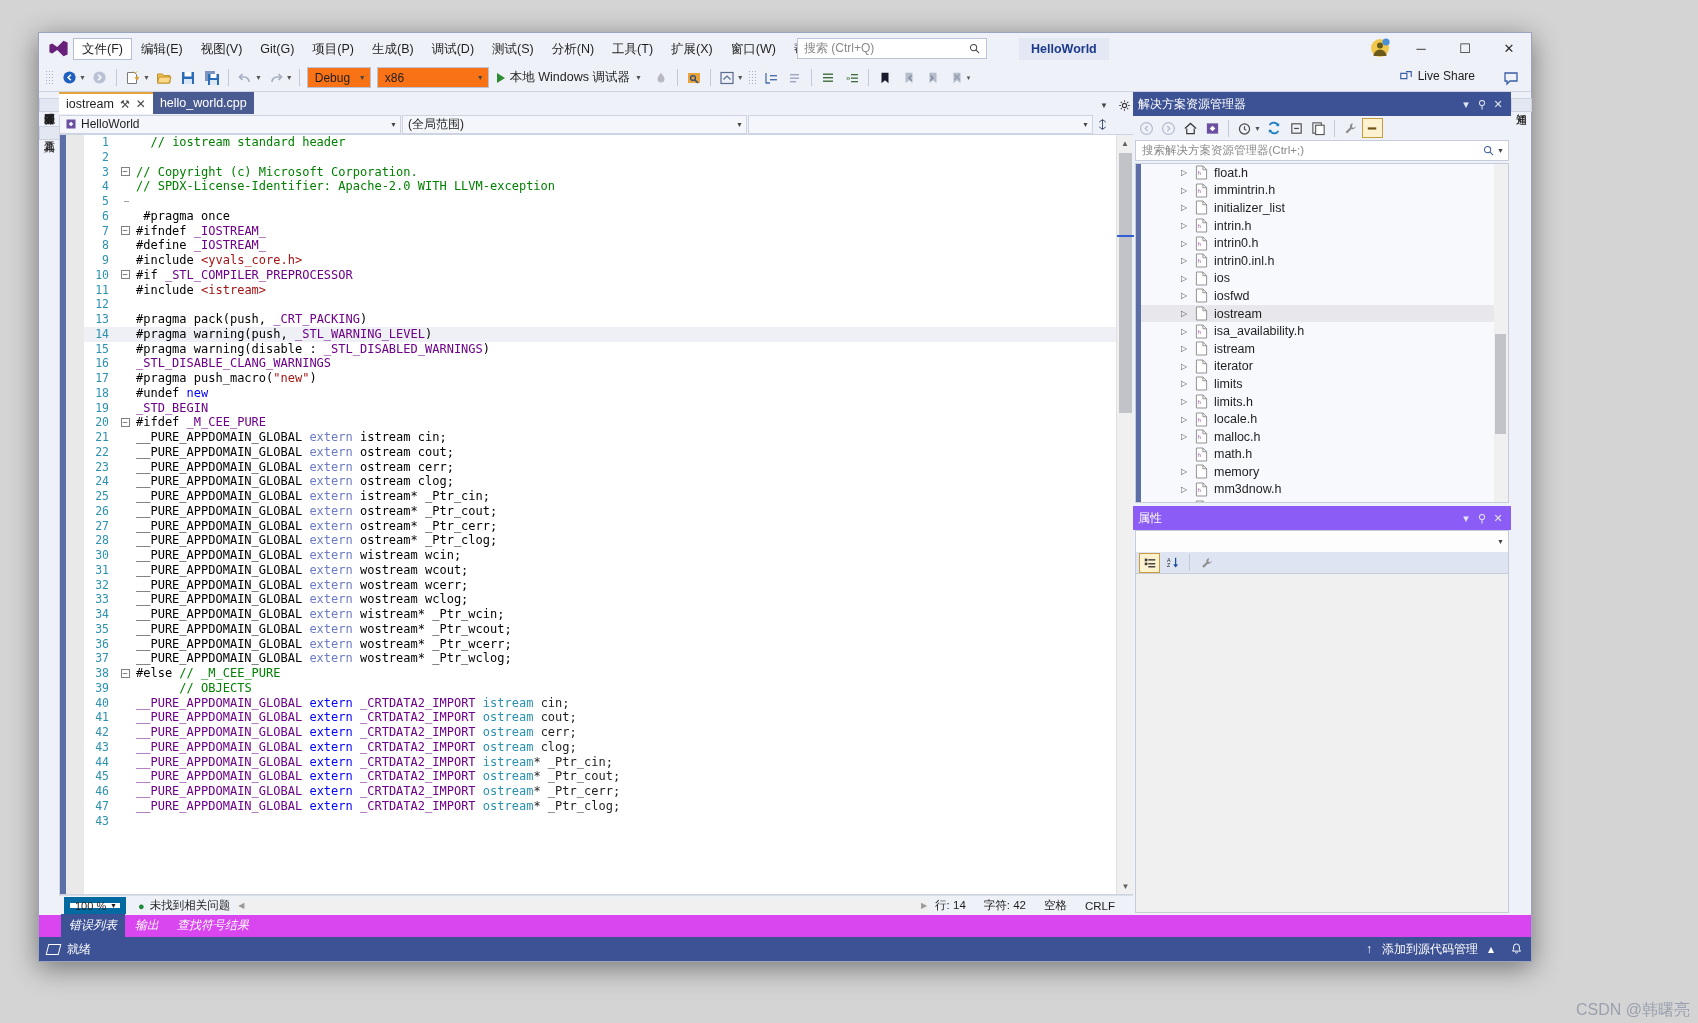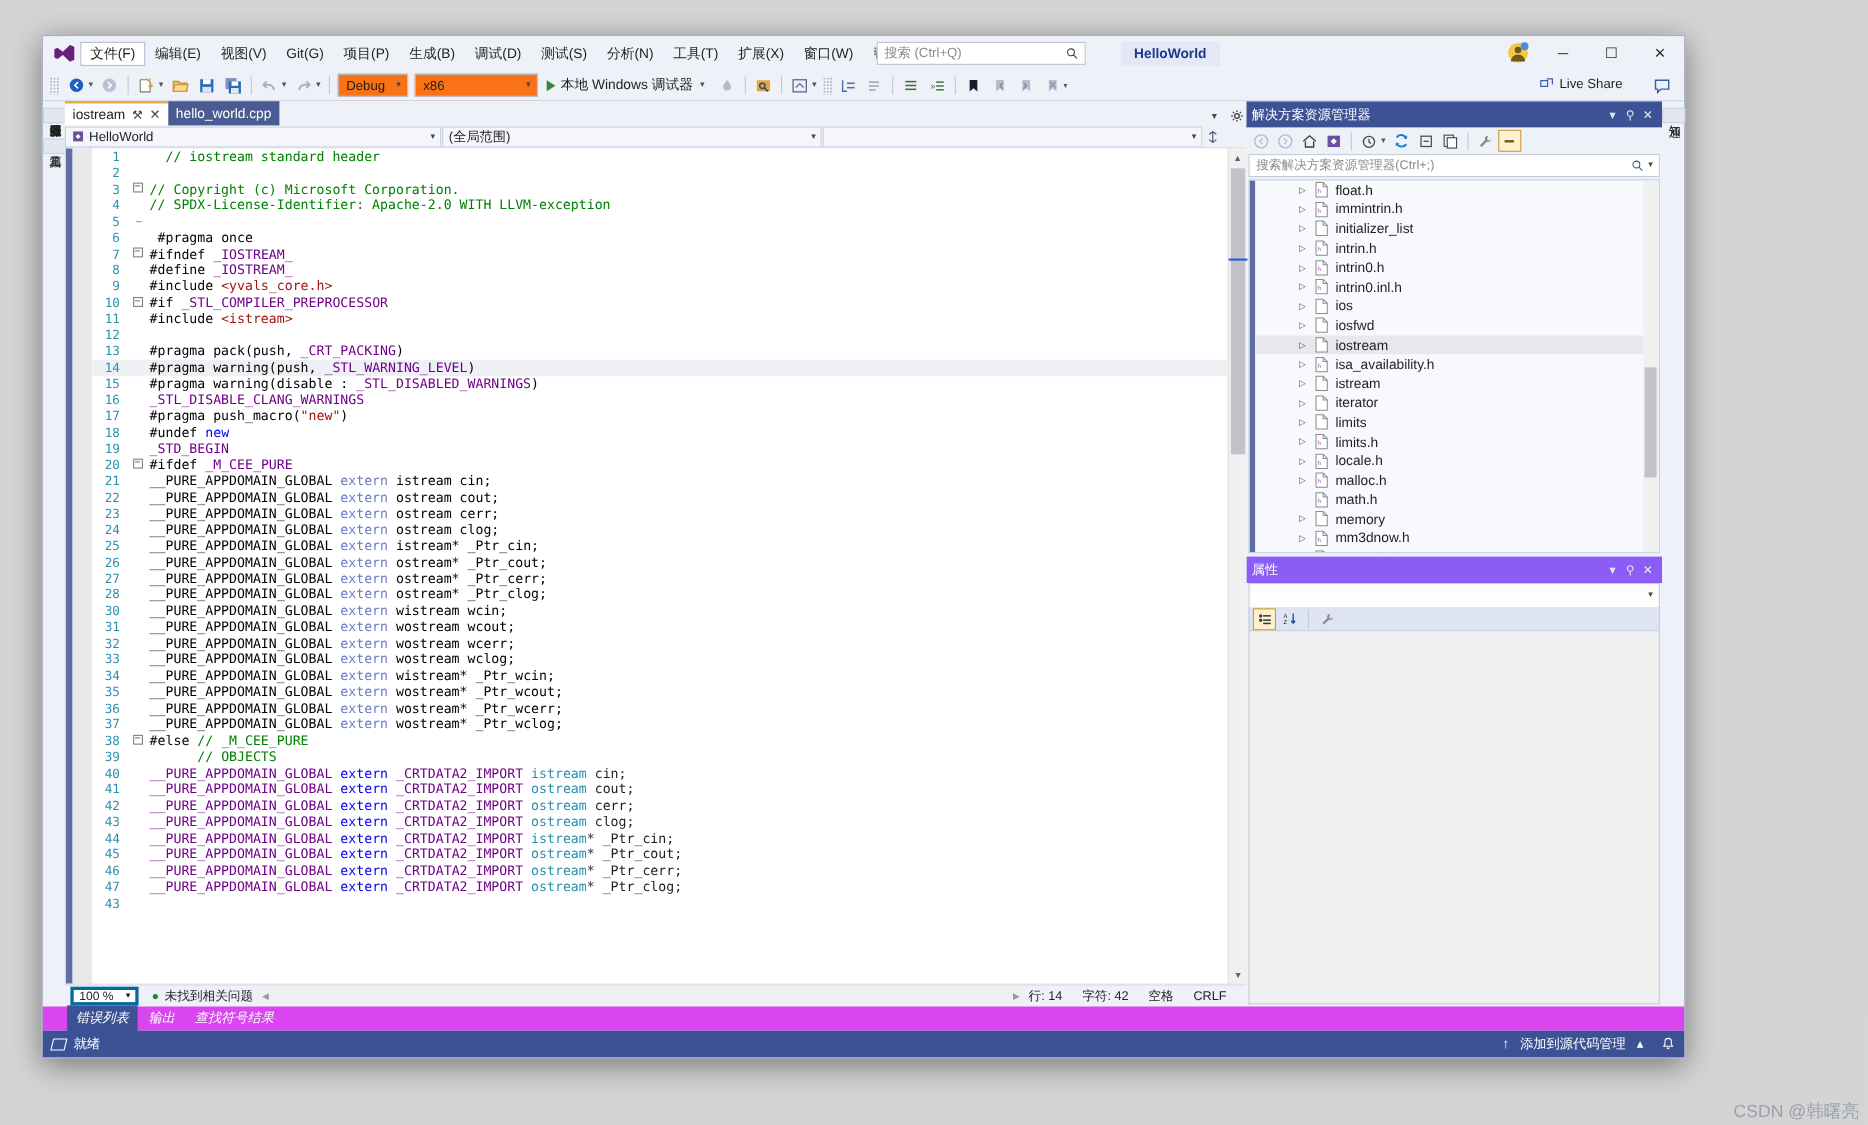--- a/index.html
+++ b/index.html
@@ -118,21 +118,21 @@
   .ed-scroll { width:17px; background:#f0f0f0; flex:0 0 17px; position:relative;
     border-left:1px solid #e0e0e0; }
   .sb-up, .sb-dn { height:16px; display:flex; align-items:center;
     justify-content:center; font-size:8px; color:#606060; background:#f0f0f0; }
   .sb-thumb { position:absolute; left:2px; width:13px; background:#c2c3c9; }
   .sb-mark { position:absolute; left:0; width:17px; height:2px; background:#2f5fd0; }
 
   
   .ed-status { height:20px; background:#eef1f7; display:flex; align-items:center;
     font-size:11.5px; color:#1e1e1e; flex:0 0 20px; border-top:1px solid #d9dde8; }
-  .zoomsel { width:62px; height:17px; background:#fff; border:3px solid #0369a1;
+  .zoomsel { width:62px; height:17px; background:#fff; border:6px solid #0369a1;
     display:flex; align-items:center; padding:0 3px 0 5px; margin-left:5px;
     font-size:11px; }
   .zoomsel .za { margin-left:auto; font-size:7px; }
   .ed-status .ok { color:#1f8a3b; font-size:11px; margin:0 5px 0 12px; }
   .hsb { flex:1; height:15px; background:#f0f0f0; margin:0 6px; position:relative;
     display:flex; align-items:center; justify-content:space-between;
     padding:0 2px; color:#9a9a9a; font-size:8px; }
   .st-item { margin-right:18px; white-space:nowrap; }
 
   

